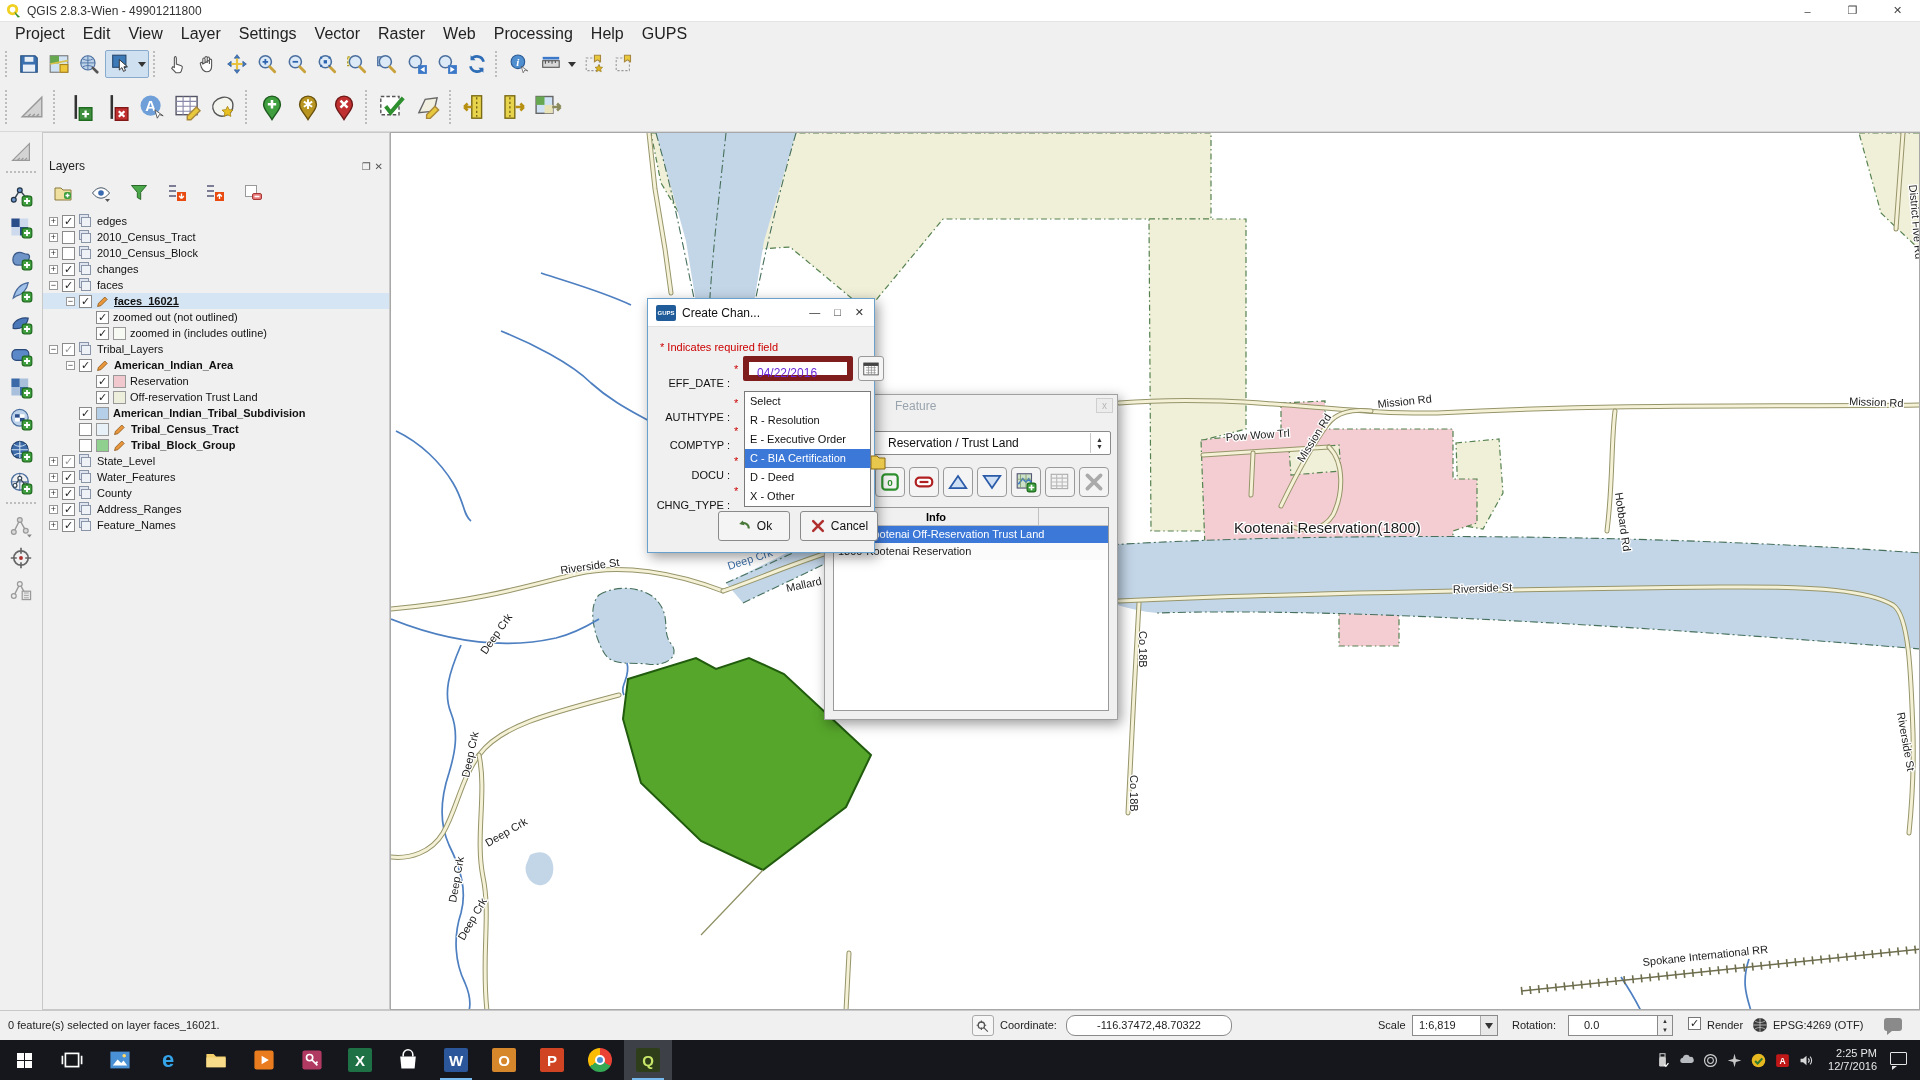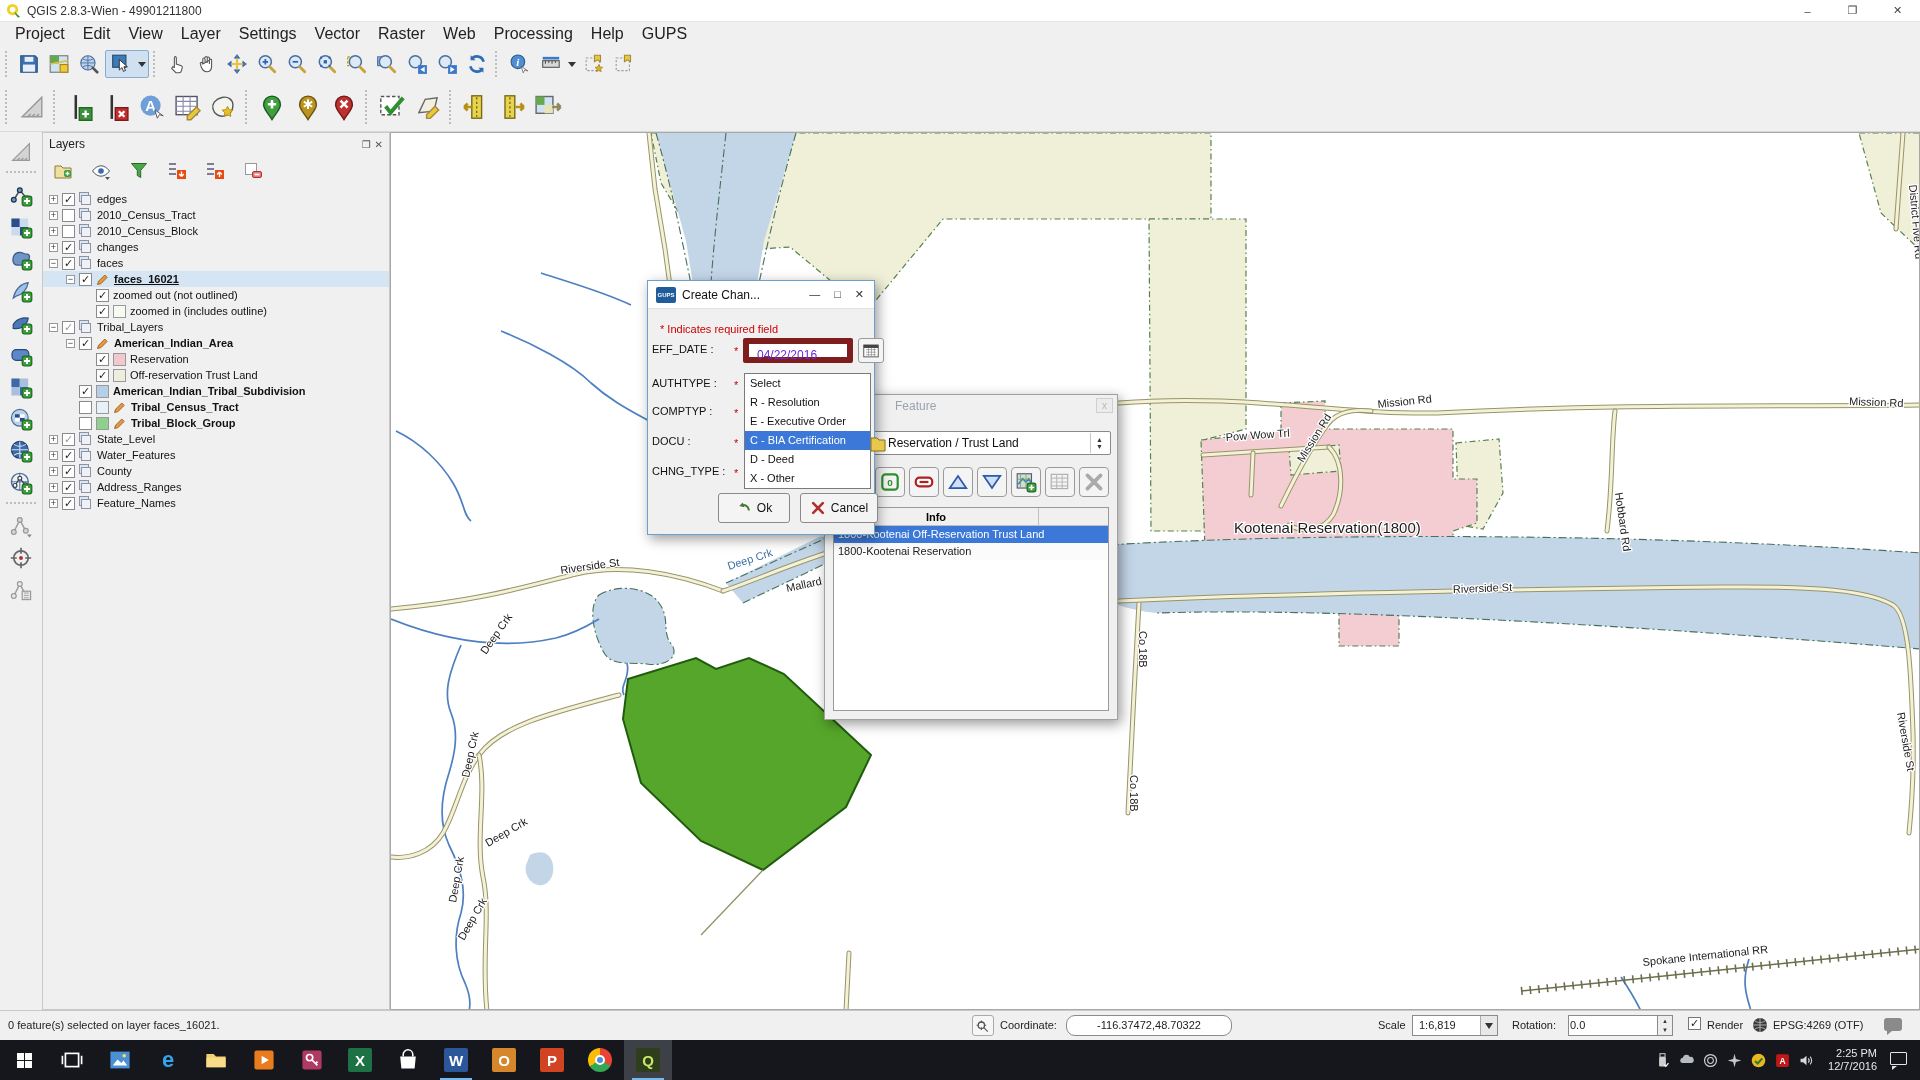--- a/index.html
+++ b/index.html
@@ -28,21 +28,21 @@
 .drop-arrow { width:0; height:0; border-left:4px solid transparent; border-right:4px solid transparent; border-top:5px solid #333; margin-left:3px; flex:none; }
 
 
 #main { display:flex; height:878px; }
 #left-toolbar { width:42px; background:#f0f0f0; display:flex; flex-direction:column; align-items:center; padding-top:4px; }
 #left-toolbar .tbtn { width:30px; height:30px; margin:1px 0; }
 #left-toolbar .grip { width:70%; height:5px; border-left:none; border-top:2px dotted #bdbdbd; margin:3px 0; }
 
 
 #layers-panel { width:348px; background:#f0f0f0; border:1px solid #c8c8c8; display:flex; flex-direction:column; }
-#panel-header { height:22px; display:flex; align-items:center; font-size:12px; color:#222; padding:0 6px; }
+#panel-header { height:22px; display:flex; align-items:center; font-size:12px; color:#222; padding:0 6px;margin-top:22px; }
 #panel-header .ph-icons { margin-left:auto; display:flex; gap:4px; color:#555; font-size:10px; }
 #panel-toolbar { height:32px; display:flex; align-items:center; padding-left:6px; gap:10px; }
 #panel-toolbar .tbtn { width:26px; height:26px; }
 #layer-tree { flex:1; overflow:hidden; padding-top:4px; font-size:11px; color:#111; }
 .tree-row { height:16px; display:flex; align-items:center; white-space:nowrap; }
 .tree-row.selected { background:#d6e5f3; }
 .exp { width:9px; height:9px; border:1px solid #999; background:#fff; font-size:9px; line-height:7px; text-align:center; color:#333; margin-right:4px; flex:none; }
 .exp-spacer { width:13px; flex:none; }
 .cb { width:13px; height:13px; border:1px solid #8a8a8a; background:#fff; margin-right:4px; flex:none; font-size:11px; line-height:11px; text-align:center; color:#222; }
 .cb.partial { color:#9a9a9a; }
@@ -83,27 +83,27 @@
 .fbtnrow { position:absolute; left:0; top:72px; width:100%; height:32px; }
 .fbtn { position:absolute; top:0; width:30px; height:30px; background:#f4f4f4; border:1px solid #9a9a9a; border-radius:4px; display:flex; align-items:center; justify-content:center; padding:3px; }
 .fbtn svg { width:100%; height:100%; }
 .ftable { position:absolute; left:8px; top:112px; right:8px; bottom:8px; background:#fff; border:1px solid #9a9a9a; font-size:11px; }
 .ftable .thead { height:18px; background:#f0f0f0; border-bottom:1px solid #c0c0c0; font-weight:bold; display:flex; }
 .ftable .thead .c1 { width:205px; text-align:center; border-right:1px solid #c0c0c0; line-height:18px; }
 .frow { height:17px; line-height:17px; padding-left:4px; white-space:nowrap; overflow:hidden; }
 .frow.sel { background:#3c78d8; color:#fff; }
 .frow.alt { background:#fbfbfb; color:#222; }
 
-#create-dialog { left:647px; top:280px; width:228px; height:255px; border:1px solid #6aa0cc; z-index:60; }
+#create-dialog { left:647px; top:298px; width:228px; height:255px; border:1px solid #6aa0cc; z-index:60; }
 #create-dialog .ctitle { height:28px; background:#fff; display:flex; align-items:center; border-bottom:1px solid #e0e0e0; }
 .gups-ico { width:20px; height:16px; background:#1f5c99; color:#fff; font-size:6px; font-weight:bold; text-align:center; line-height:16px; margin:0 6px 0 8px; border-radius:2px; }
 #create-dialog .ctitle .ttext { font-size:12px; color:#111; }
 #create-dialog .ctitle .tbtns { margin-left:auto; display:flex; gap:14px; padding-right:10px; color:#333; font-size:11px; }
 .req-note { position:absolute; left:12px; top:42px; color:#cc0000; font-size:11px; }
-.cfield-label { position:absolute; width:78px; font-size:11px; color:#111; }
+.cfield-label { position:absolute; width:78px; text-align:right; font-size:11px; color:#111;margin-top:16px; }
 .cfield-star { position:absolute; color:#cc0000; font-size:11px; }
 .date-input { position:absolute; left:95px; top:57px; width:110px; height:25px; background:#fff; border:6px solid #7f1d1d; border-radius:2px; font-size:12px; color:#6d28d9; padding:4px 0 0 8px; }
 .cal-btn { position:absolute; left:210px; top:57px; width:26px; height:25px; background:#f4f4f4; border:1px solid #9a9a9a; border-radius:3px; padding:3px; }
 .cal-btn svg { width:100%; height:100%; }
 .folder-sliver { position:absolute; left:222px; top:152px; width:16px; height:20px; }
 #auth-popup { position:absolute; left:96px; top:92px; width:127px; height:116px; background:#fff; border:1px solid #7a7a7a; z-index:5; font-size:11px; color:#111; }
 #auth-popup .opt { height:19px; line-height:19px; padding-left:5px; white-space:nowrap; }
 #auth-popup .opt.hl { background:#3c78d8; color:#fff; }
 .cbtn { position:absolute; top:212px; height:30px; background:#f4f4f4; border:1px solid #8a8a8a; border-radius:3px; display:flex; align-items:center; justify-content:center; gap:5px; font-size:12px; color:#111; }
 .cbtn svg { width:16px; height:16px; }
@@ -113,21 +113,21 @@
 
 #statusbar { height:30px; background:#f0f0f0; border-top:1px solid #c8c8c8; position:relative; font-size:11px; color:#222; }
 #status-msg { position:absolute; left:8px; top:8px; }
 #coord-icon { position:absolute; left:972px; top:4px; width:22px; height:21px; border:1px solid #aaa; border-radius:3px; background:#f6f6f6; padding:2px; }
 #coord-label { position:absolute; left:1000px; top:8px; }
 #coord-box { position:absolute; left:1066px; top:4px; width:166px; height:21px; background:#fff; border:1px solid #8a8a8a; border-radius:9px; text-align:center; line-height:19px; }
 #scale-label { position:absolute; left:1378px; top:8px; }
 #scale-combo { position:absolute; left:1412px; top:4px; width:86px; height:21px; background:#fff; border:1px solid #8a8a8a; line-height:19px; padding-left:6px; }
 #scale-combo .dd { position:absolute; right:0; top:0; bottom:0; width:17px; background:#e8e8e8; border-left:1px solid #aaa; display:flex; align-items:center; justify-content:center; }
 #rot-label { position:absolute; left:1512px; top:8px; }
-#rot-box { position:absolute; left:1568px; top:4px; width:90px; height:21px; background:#fff; border:1px solid #8a8a8a; line-height:19px; padding-left:1px; }
+#rot-box { position:absolute; left:1568px; top:4px; width:90px; height:21px; background:#fff; border:1px solid #8a8a8a; line-height:19px; padding-left:15px; }
 #rot-spin { position:absolute; left:1658px; top:4px; width:15px; height:21px; border:1px solid #8a8a8a; border-left:none; background:#eee; display:flex; flex-direction:column; align-items:center; justify-content:space-around; font-size:6px; color:#333; }
 #render-check { position:absolute; left:1688px; top:6px; width:13px; height:13px; border:1px solid #777; background:#fff; text-align:center; line-height:11px; font-size:11px; }
 #render-label { position:absolute; left:1707px; top:8px; }
 #crs-icon { position:absolute; left:1752px; top:6px; width:16px; height:16px; }
 #crs-text { position:absolute; left:1773px; top:8px; }
 #msg-bubble { position:absolute; left:1884px; top:7px; width:18px; height:13px; background:#8a8a8a; border-radius:3px; }
 #msg-bubble:after { content:""; position:absolute; left:3px; bottom:-4px; border-left:5px solid #8a8a8a; border-bottom:4px solid transparent; }
 
 
 #taskbar { height:40px; background:#15171c; display:flex; align-items:stretch; position:relative; }

